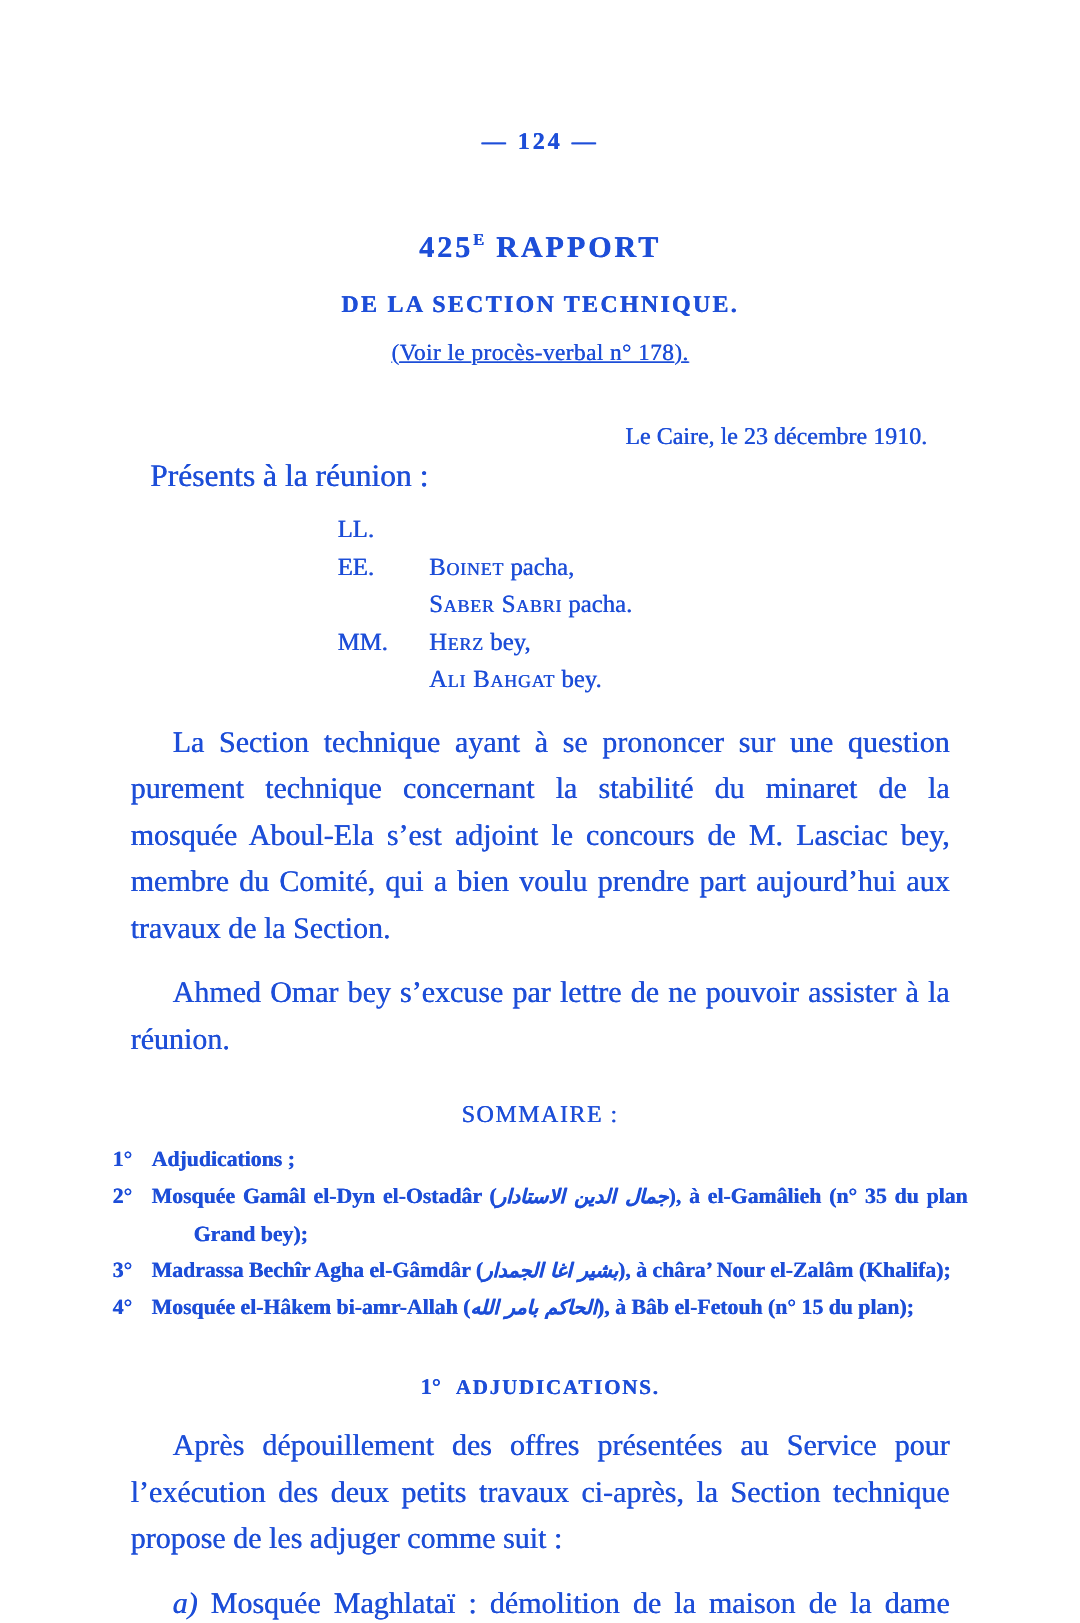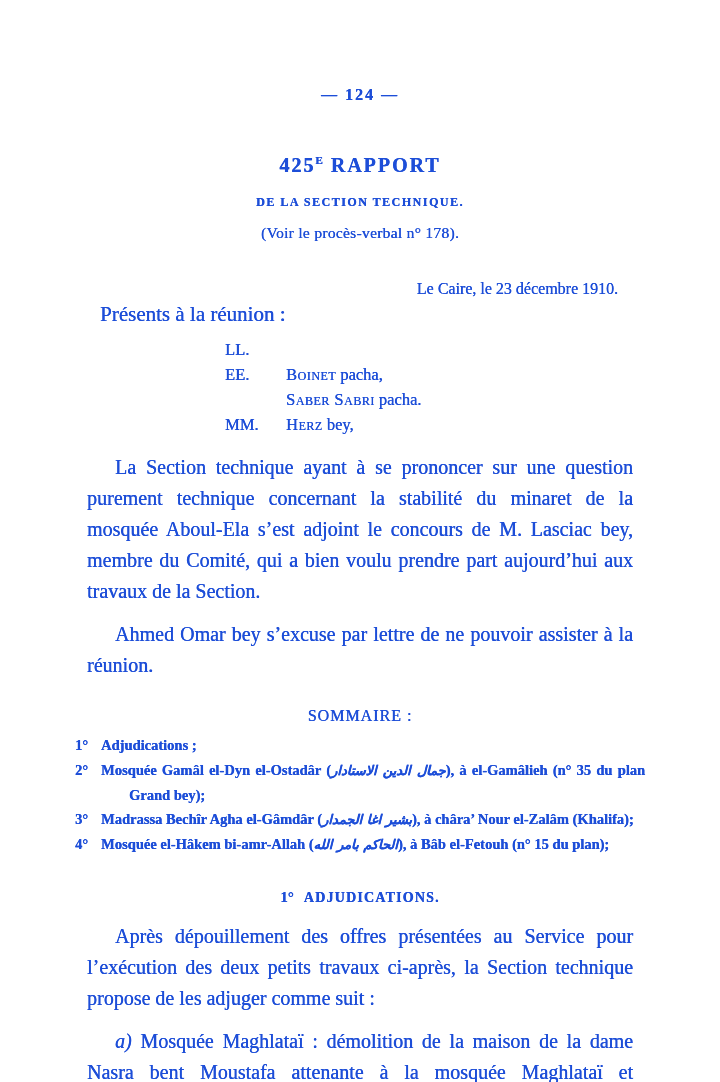--- a/index.html
+++ b/index.html
@@ -37,29 +37,30 @@
   }
   .title sup {
     font-size: 11px;
     vertical-align: super;
     letter-spacing: 0;
   }
   .title .title-word { margin-left: 8px; }
   .subtitle {
     margin-top: 18px;
     text-align: center;
-    font-size: 12px;
+    font-size: 16px;
     font-weight: 700;
     letter-spacing: 1.5px;
   }
   .reference {
     margin-top: 14px;
     text-align: center;
     font-size: 15.5px;
     letter-spacing: 0.3px;
+    text-decoration: underline;
   }
   .dateline {
     margin-top: 38px;
     margin-right: 27px;
     text-align: right;
     font-size: 16px;
   }
   .presents {
     margin-top: 4px;
     margin-left: 25px;
@@ -155,20 +156,23 @@
     <div class="attendance">
       <div class="att-row">
         <span class="att-prefix">LL. EE.</span><span class="att-name">Boinet</span><span> pacha,</span>
       </div>
       <div class="att-row">
         <span class="att-prefix"></span><span class="att-name">Saber Sabri</span><span> pacha.</span>
       </div>
       <div class="att-row">
         <span class="att-prefix">MM.</span><span class="att-name">Herz</span><span> bey,</span>
       </div>
+      <div class="att-row">
+        <span class="att-prefix"></span><span class="att-name">Ali Bahgat</span><span> bey.</span>
+      </div>
     </div>
 
     <p class="body-par first">La Section technique ayant à se prononcer sur une question purement technique concernant la stabilité du minaret de la mosquée Aboul-Ela s’est adjoint le concours de M. Lasciac bey, membre du Comité, qui a bien voulu prendre part aujourd’hui aux travaux de la Section.</p>
     <p class="body-par">Ahmed Omar bey s’excuse par lettre de ne pouvoir assister à la réunion.</p>
 
     <div class="sommaire-heading">SOMMAIRE :</div>
 
     <div class="sommaire-list">
       <div class="som-item">
         <span class="som-num">1°</span><span>Adjudications ;</span><span class="arabic" dir="rtl"></span><span></span>

